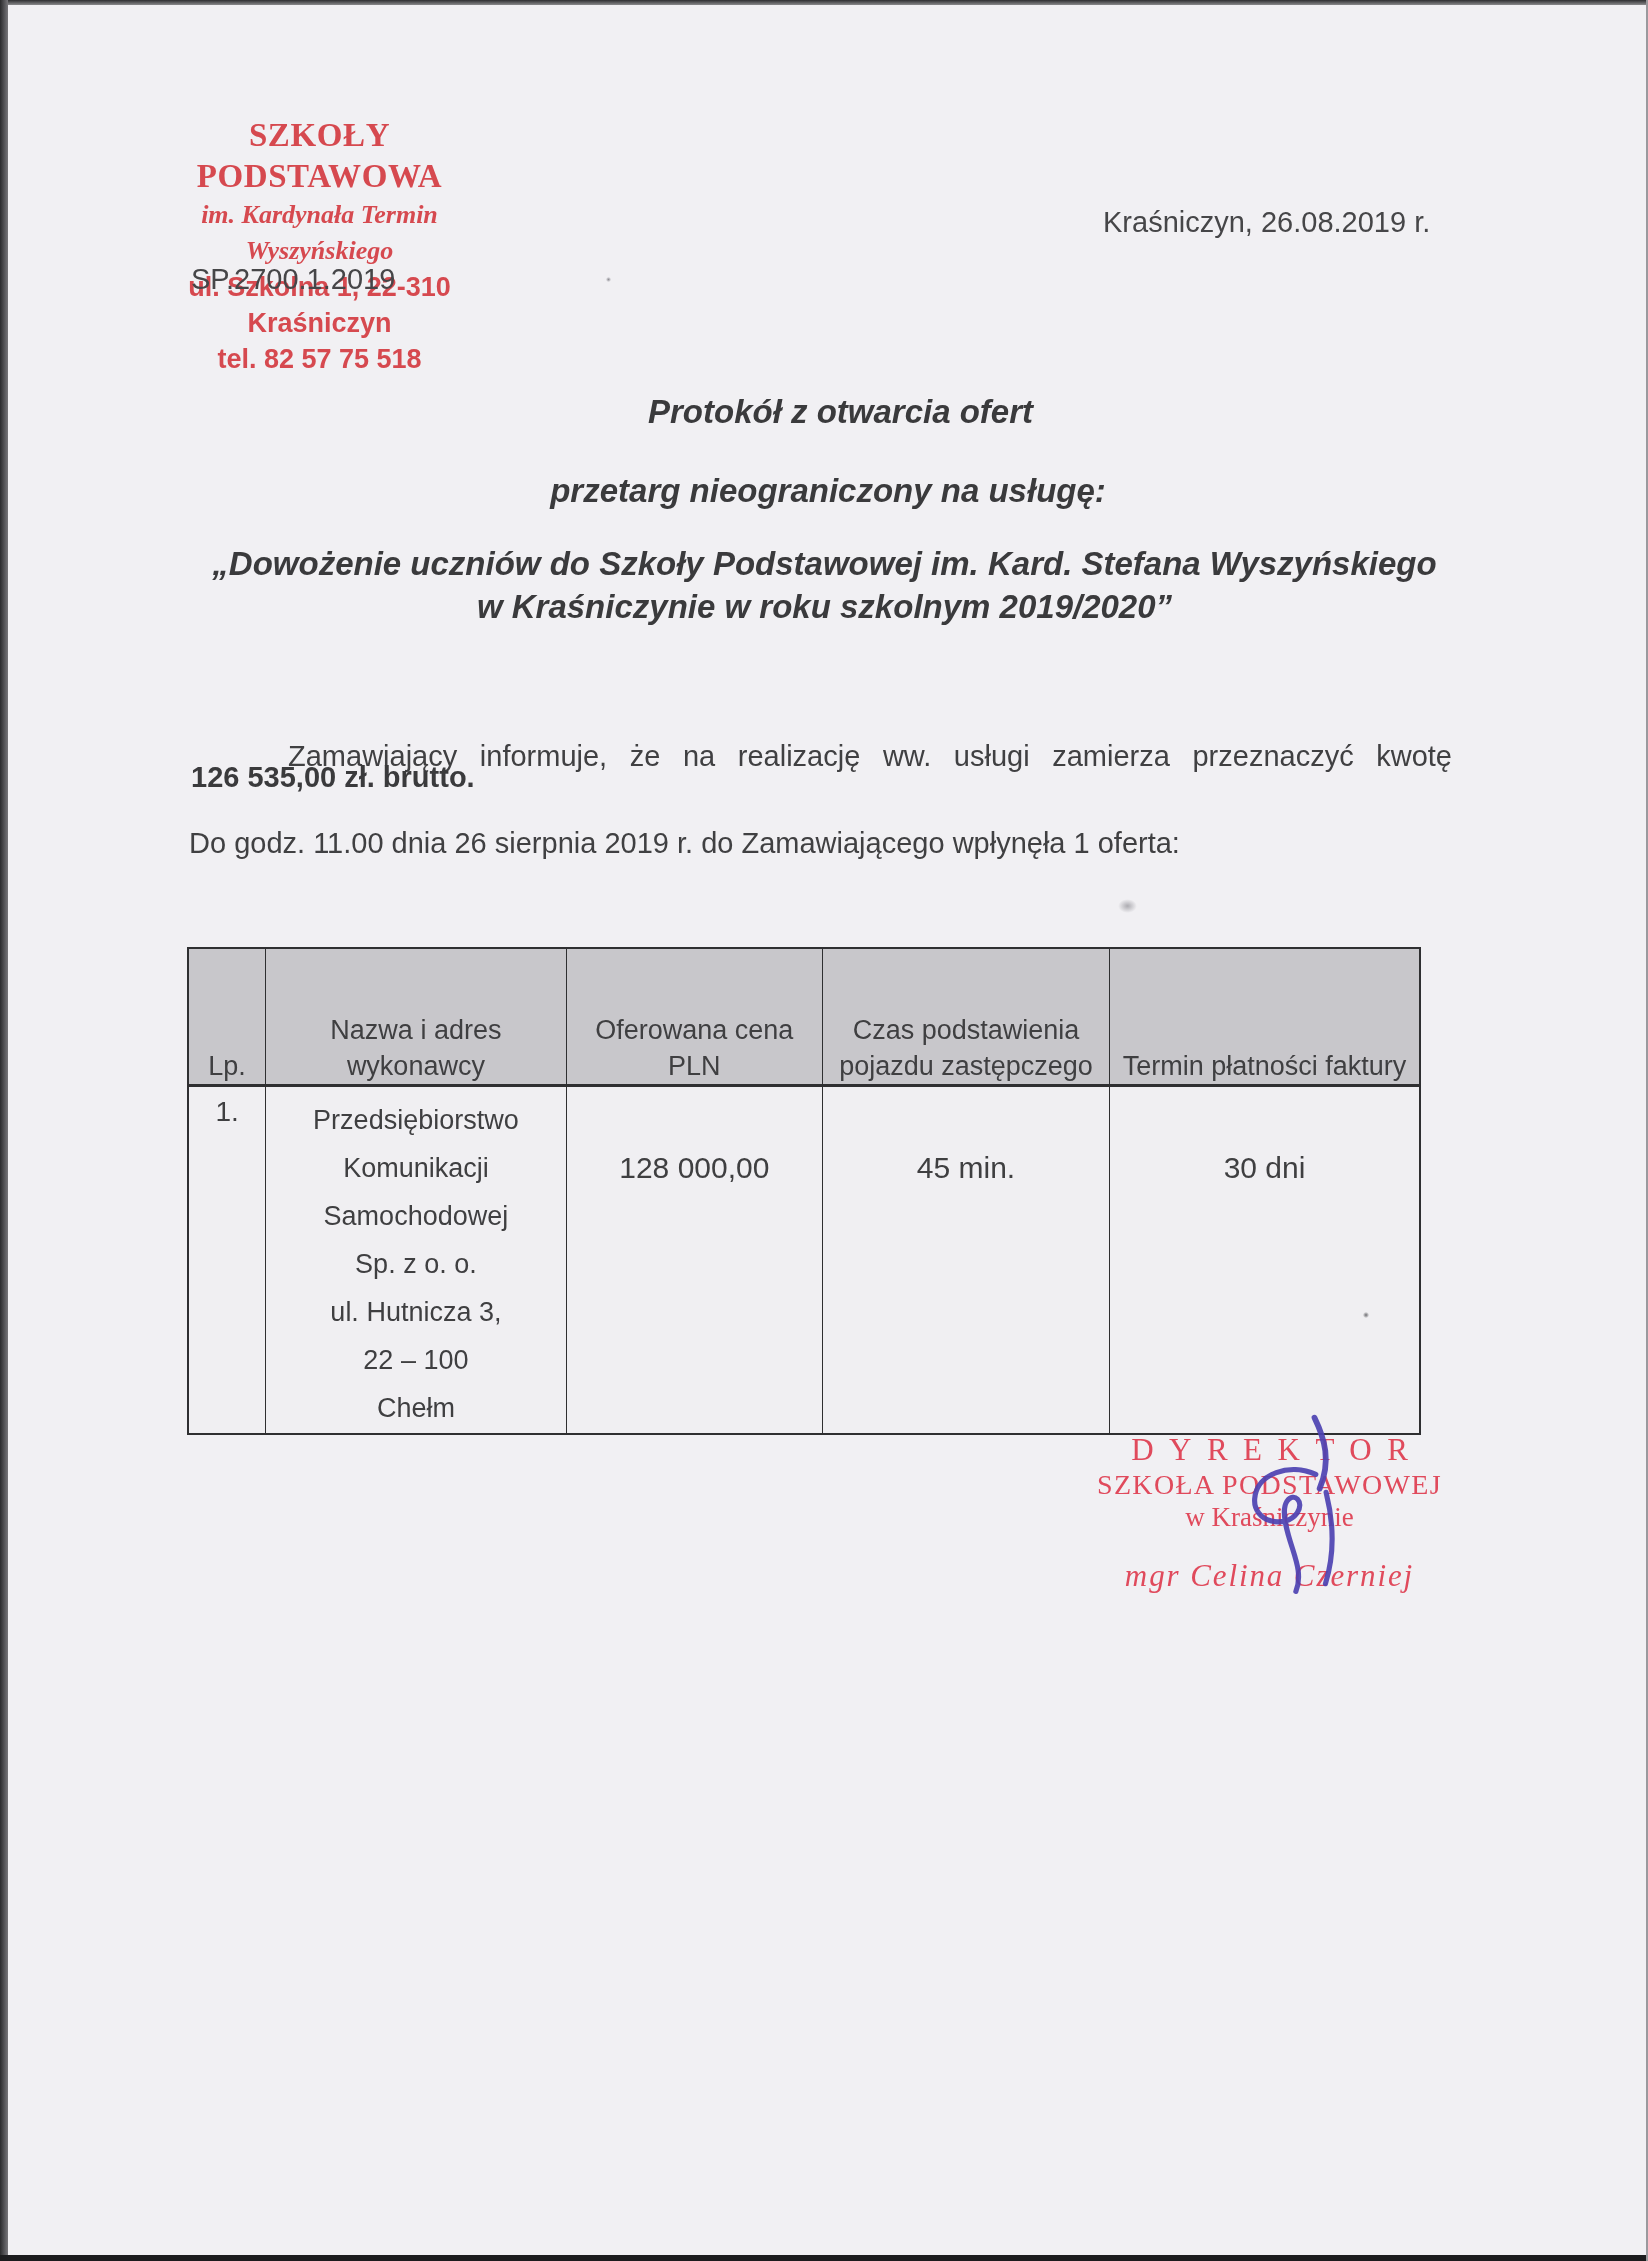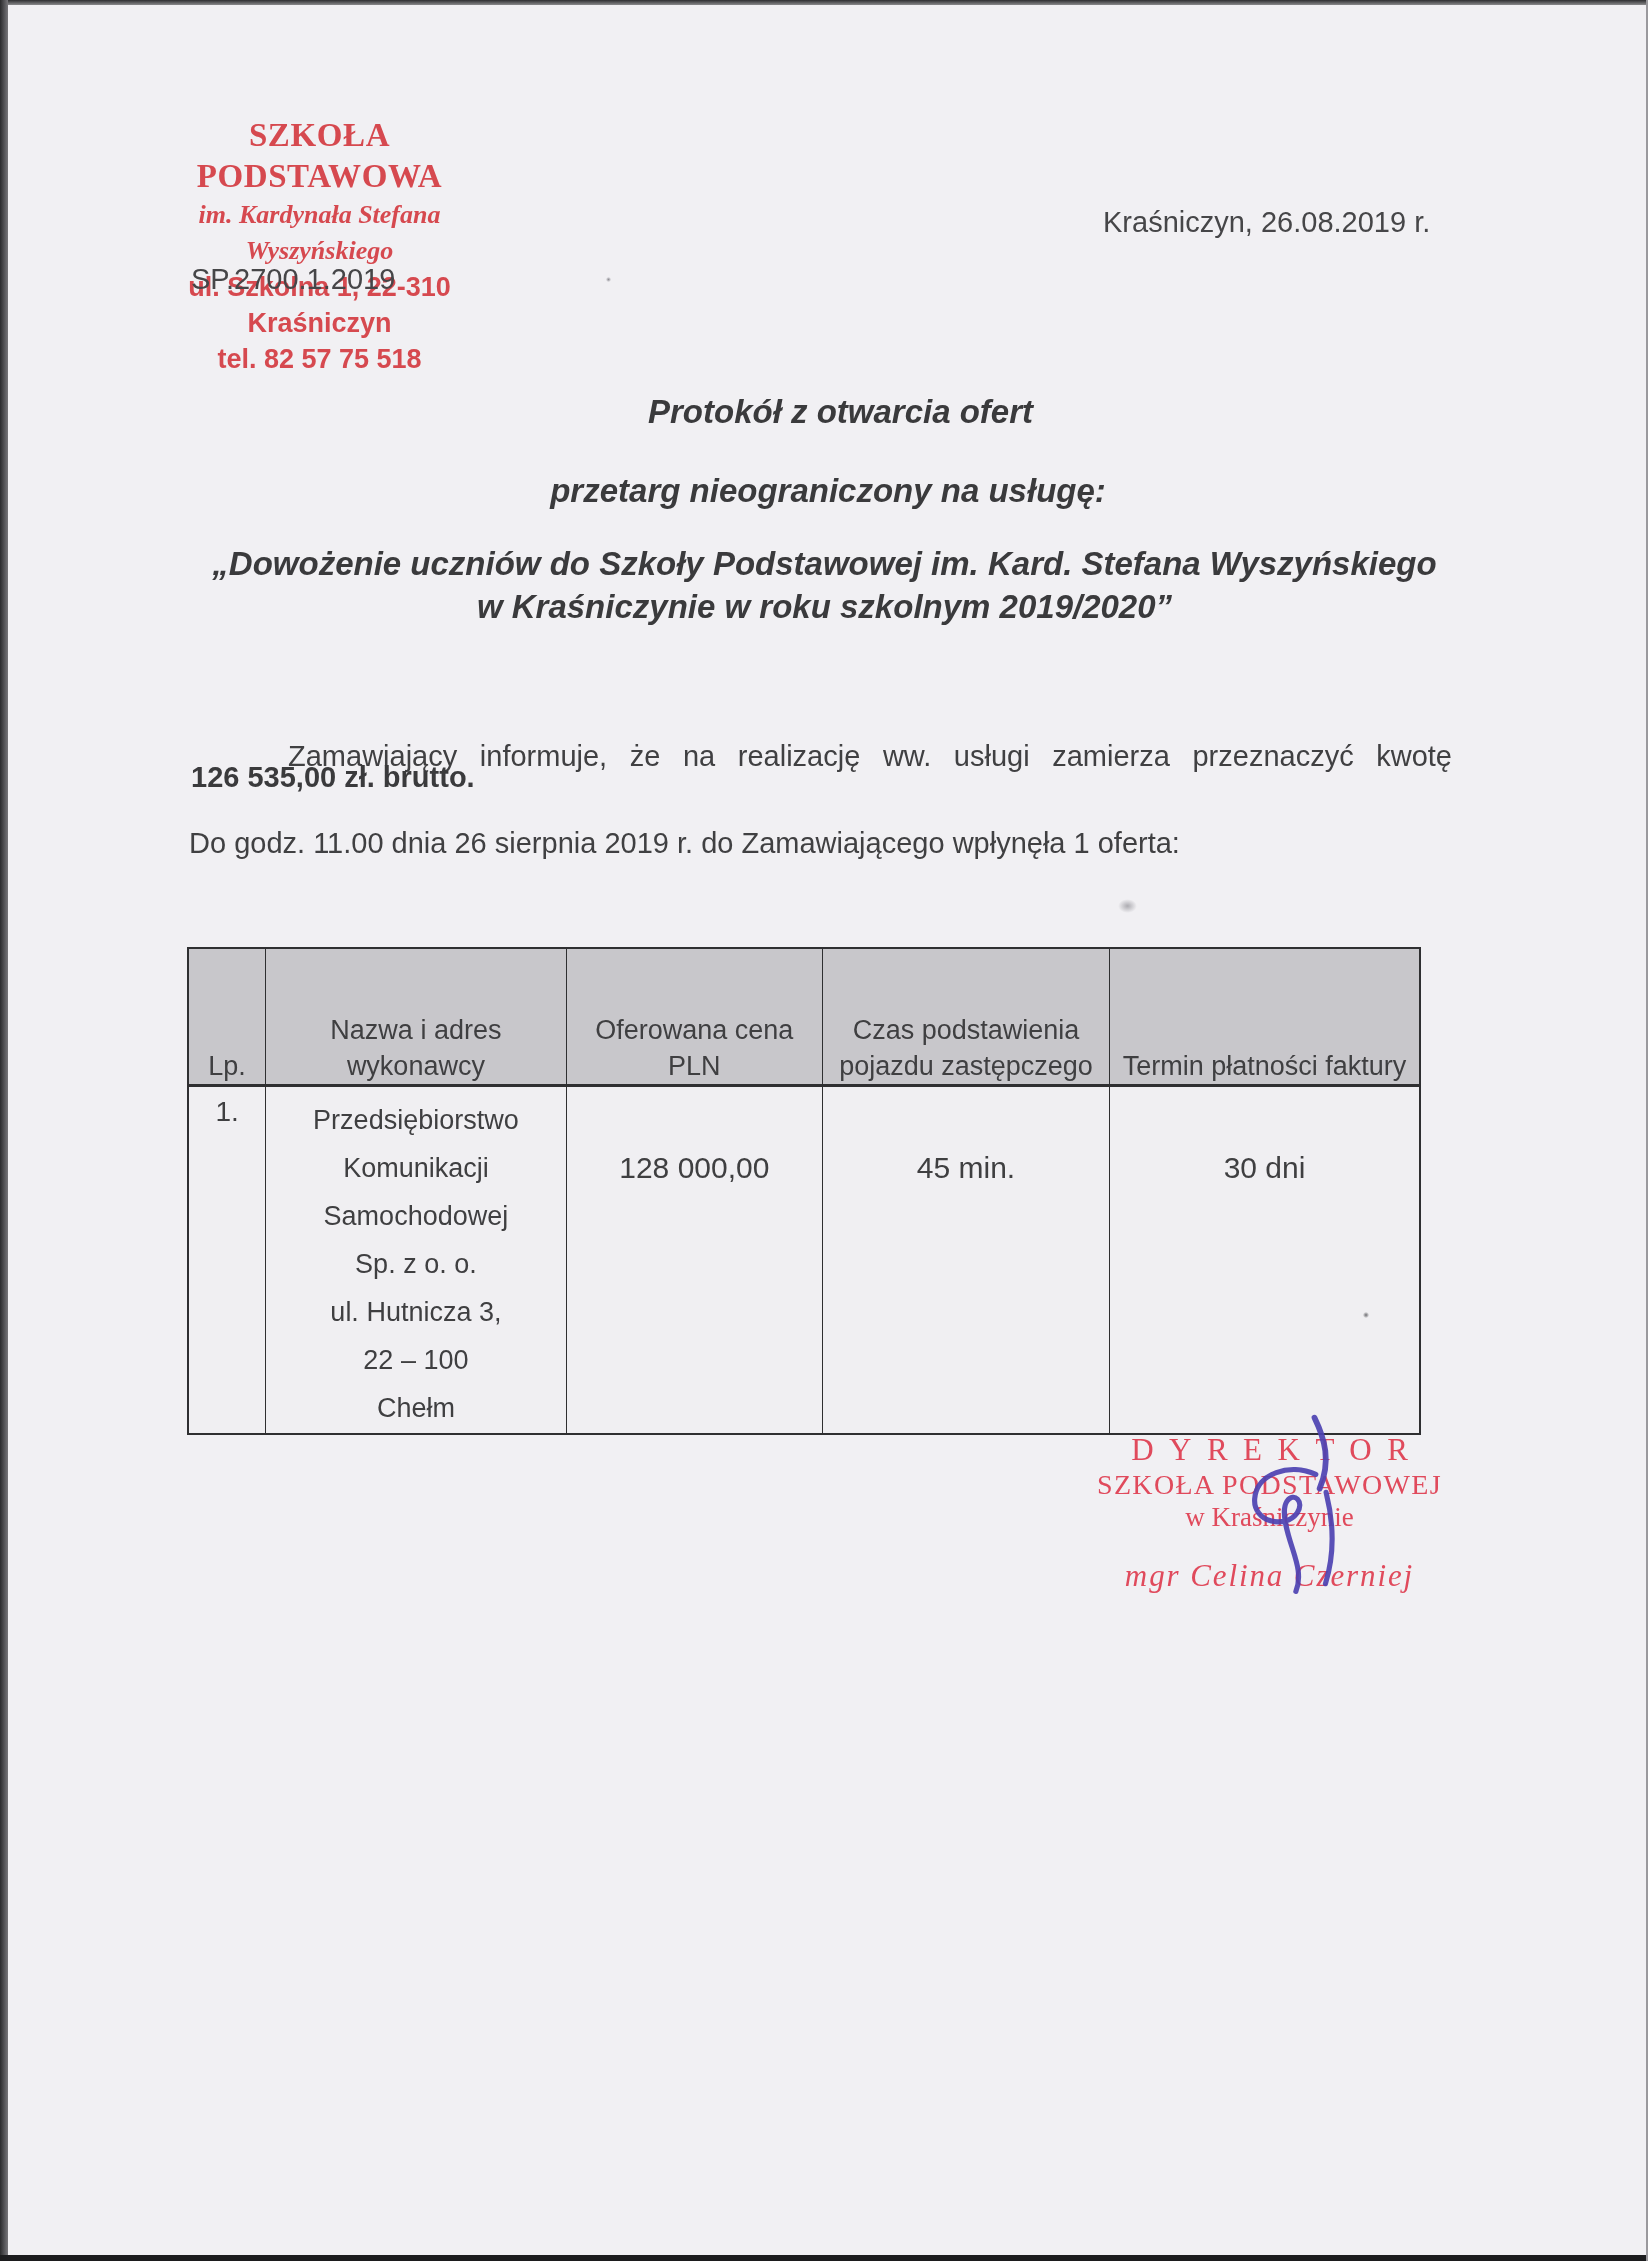--- a/index.html
+++ b/index.html
@@ -91,22 +91,22 @@
     background:radial-gradient(circle,#6b6b6f 0%,rgba(107,107,111,0) 75%);border-radius:50%;}
   .speck3{position:absolute;left:606px;top:277px;width:5.2px;height:5.2px;
     background:radial-gradient(circle,#8e8d93 0%,rgba(142,141,147,0) 75%);border-radius:50%;}
 </style>
 </head>
 <body>
 
 <div class="scan">
 
   <div class="letterhead">
-    <div class="lh1">SZKOŁA PODSTAWOWA</div>
-    <div class="lh2">im. Kardynała Stefana Wyszyńskiego</div>
+    <div class="lh1">SZKOŁY PODSTAWOWA</div>
+    <div class="lh2">im. Kardynała Termin Wyszyńskiego</div>
     <div class="lh3">ul. Szkolna 1, 22-310 Kraśniczyn</div>
     <div class="lh4">tel. 82 57 75 518</div>
   </div>
 
   <div class="doc-date">Kraśniczyn, 26.08.2019 r.</div>
   <div class="doc-ref">SP.2700.1.2019</div>
 
   <div class="title-block">
     <div class="tb1">Protokół z otwarcia ofert</div>
     <div class="tb2">przetarg nieograniczony na usługę:</div>

